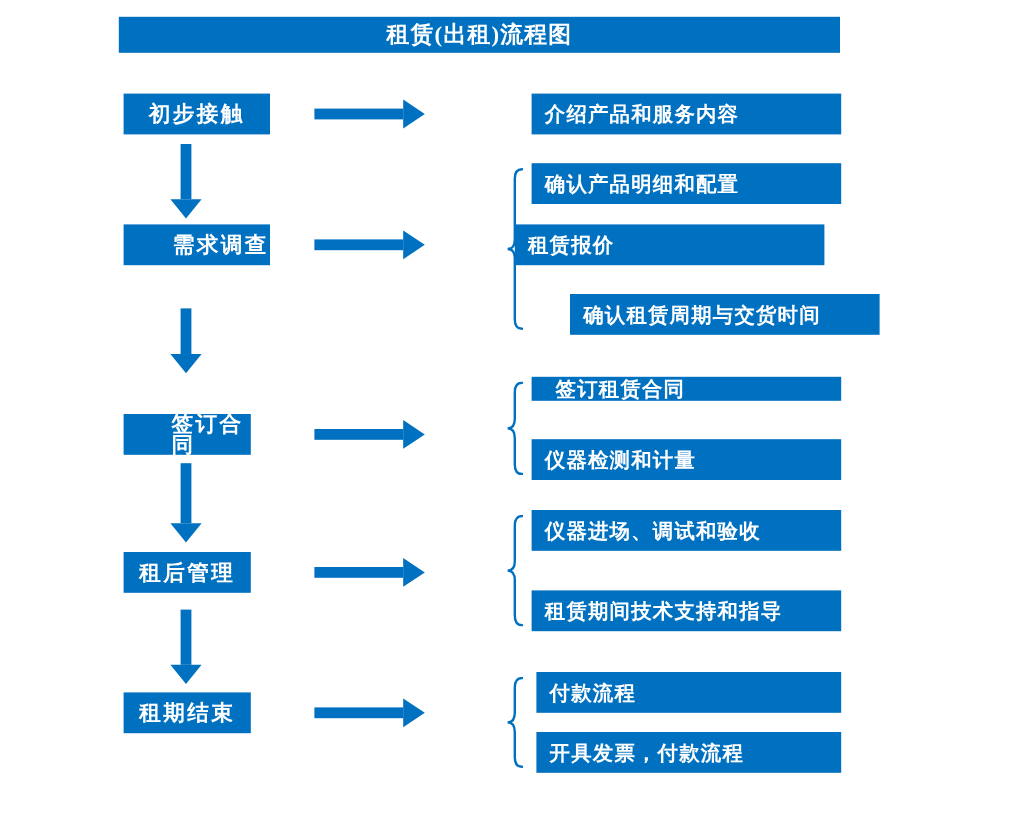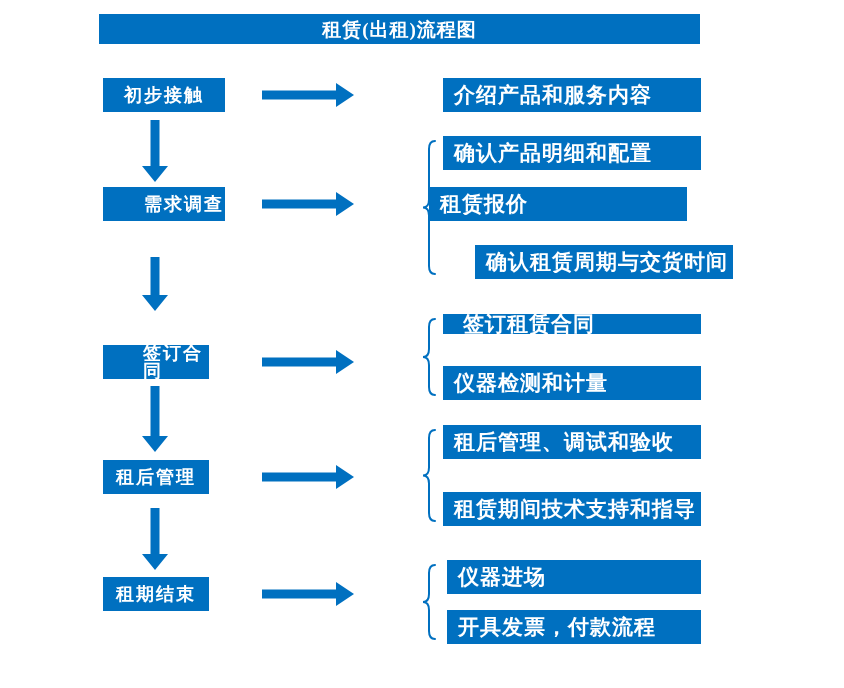--- a/index.html
+++ b/index.html
@@ -7,21 +7,21 @@
   html,body { background:var(--bg); }
   body { font-family:"Liberation Serif","DejaVu Serif",serif; }
   .canvas { position:relative; width:844px; height:688px; background:var(--bg); overflow:hidden; }
 
   .box {
     position:absolute; background:var(--primary); color:var(--box-text);
     font-weight:bold; display:flex; align-items:center; line-height:1;
   }
   .title { justify-content:center; font-size:19px; letter-spacing:1px; }
   .step  { justify-content:center; font-size:18px; letter-spacing:2px; }
-  .out   { font-size:21px; padding-left:11px; letter-spacing:1px; }
+  .out   { font-size:17px; padding-left:11px; letter-spacing:1px; }
 
   
   .h-arrow { position:absolute; height:24px; }
   .h-arrow .shaft {
     position:absolute; left:0; top:50%; transform:translateY(-50%);
     height:9px; width:calc(100% - 18px); background:var(--primary); display:block;
   }
   .h-arrow .head {
     position:absolute; right:0; top:50%; transform:translateY(-50%);
     width:0; height:0; display:block;
@@ -110,19 +110,19 @@
 
   <div class="box out" style="left:443px;top:78px;width:258px;height:34px;">介绍产品和服务内容</div>
 
   <div class="box out" style="left:443px;top:136px;width:258px;height:34px;">确认产品明细和配置</div>
   <div class="box out" style="left:429px;top:187px;width:258px;height:34px;">租赁报价</div>
   <div class="box out" style="left:443px;top:245px;width:258px;height:34px;margin-left:32px;">确认租赁周期与交货时间</div>
 
   <div class="box out" style="left:443px;top:314px;width:258px;height:20px;padding-left:20px;">签订租赁合同</div>
   <div class="box out" style="left:443px;top:366px;width:258px;height:34px;">仪器检测和计量</div>
 
-  <div class="box out" style="left:443px;top:425px;width:258px;height:34px;">租后管理、调试和验收</div>
+  <div class="box out" style="left:443px;top:425px;width:258px;height:34px;">仪器进场、调试和验收</div>
   <div class="box out" style="left:443px;top:492px;width:258px;height:34px;">租赁期间技术支持和指导</div>
 
-  <div class="box out" style="left:447px;top:560px;width:254px;height:34px;">仪器进场</div>
+  <div class="box out" style="left:447px;top:560px;width:254px;height:34px;">付款流程</div>
   <div class="box out" style="left:447px;top:610px;width:254px;height:34px;">开具发票，付款流程</div>
 
 </div>
 
 </body></html>

